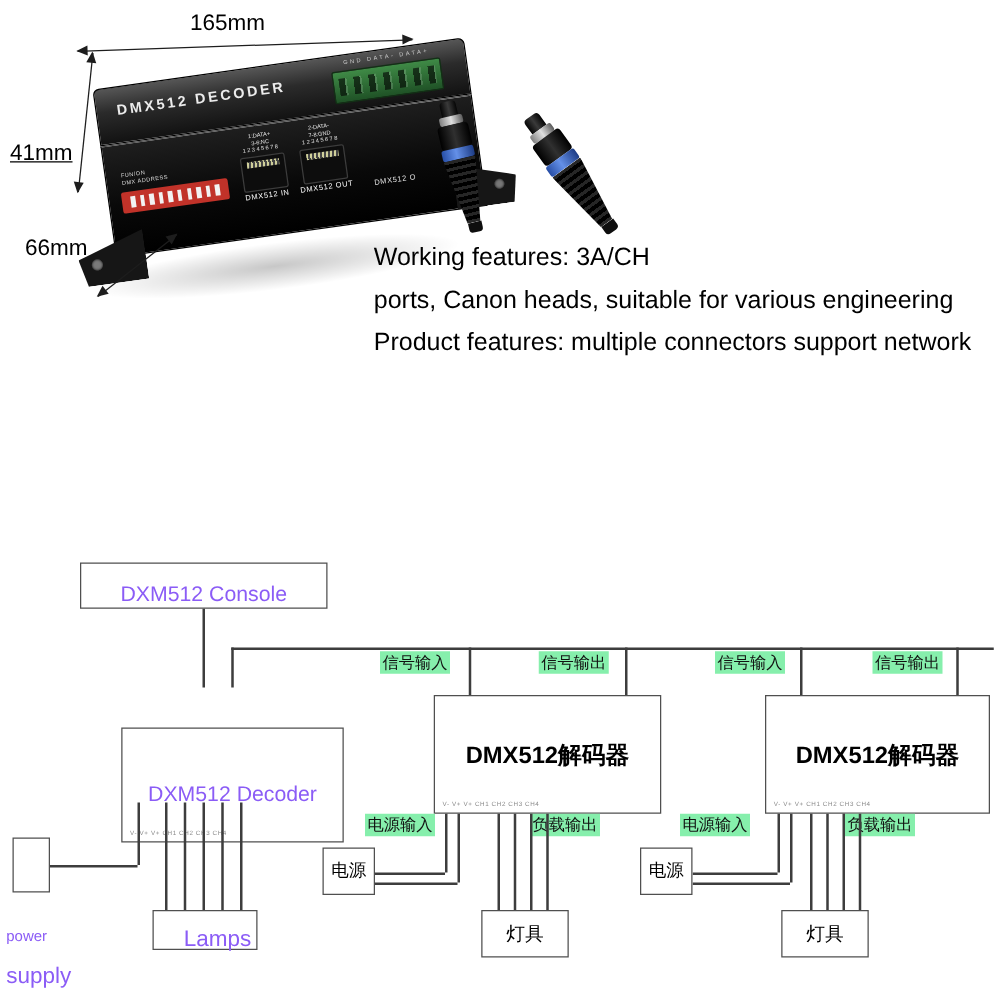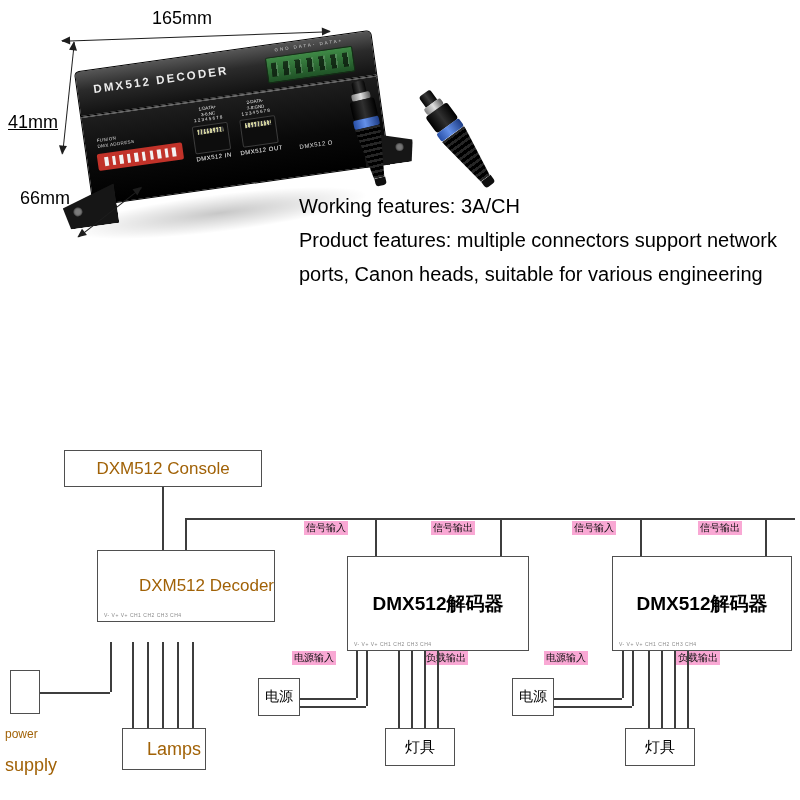--- a/index.html
+++ b/index.html
@@ -2,23 +2,23 @@
 <html><head>
 <meta charset="utf-8">
 <style>
   html,body{margin:0;padding:0;}
   body{width:800px;height:800px;background:#fff;font-family:"Liberation Sans","DejaVu Sans",sans-serif;position:relative;overflow:hidden;}
 
   
   .vl{position:absolute;width:1.5px;background:#3d3d3d;}
   .hl{position:absolute;height:1.5px;background:#3d3d3d;}
   .dbox{position:absolute;border:1.5px solid #4f4f4f;background:#fff;display:flex;align-items:center;justify-content:center;box-sizing:border-box;}
-  .blue{color:#a16207;}
+  .blue{color:#8b5cf6;margin-top:15px;}
   .tinyrow{position:absolute;left:6px;bottom:3px;font-size:5px;color:#8a8a8a;letter-spacing:.5px;}
-  .lbl{position:absolute;font-size:10px;color:#111;background:#f9a8d4;padding:0 2px;white-space:nowrap;}
+  .lbl{position:absolute;font-size:13px;color:#111;background:#86efac;padding:0 2px;white-space:nowrap;}
 
   
   .dimh{position:absolute;border-top:1.6px solid #1d1d1d;}
   .dimh::before{content:"";position:absolute;left:-1px;top:-5.3px;border:4.5px solid transparent;border-left:none;border-right:9px solid #1d1d1d;}
   .dimh::after{content:"";position:absolute;right:-1px;top:-5.3px;border:4.5px solid transparent;border-right:none;border-left:9px solid #1d1d1d;}
   .dimv{position:absolute;border-left:1.6px solid #1d1d1d;}
   .dimv::before{content:"";position:absolute;top:-1px;left:-5.3px;border:4.5px solid transparent;border-top:none;border-bottom:9px solid #1d1d1d;}
   .dimv::after{content:"";position:absolute;bottom:-1px;left:-5.3px;border:4.5px solid transparent;border-bottom:none;border-top:9px solid #1d1d1d;}
   .dimlabel{position:absolute;font-size:18px;color:#000;white-space:nowrap;}
 
@@ -135,42 +135,42 @@
 <div class="dimlabel" style="left:152px;top:8px;">165mm</div>
 
 <div class="dimv" style="left:68px;top:42px;height:112px;transform:rotate(6deg);"></div>
 <div class="dimlabel" style="left:8px;top:112px;text-decoration:underline;">41mm</div>
 
 <div class="dimh" style="left:70px;top:212px;width:80px;transform:rotate(-38deg);"></div>
 <div class="dimlabel" style="left:20px;top:188px;">66mm</div>
 
 <div class="specs">
   <div class="spec-line">Working features: 3A/CH</div>
+  <div class="spec-line">ports, Canon heads, suitable for various engineering</div>
   <div class="spec-line">Product features: multiple connectors support network</div>
-  <div class="spec-line">ports, Canon heads, suitable for various engineering</div>
 </div>
 
 <div class="dbox" style="left:64px;top:450px;width:198px;height:37px;font-size:17px;">
   <span class="blue">DXM512 Console</span>
 </div>
 
 <div class="vl" style="left:162px;top:487px;height:63px;"></div>
 <div class="hl" style="left:185px;top:518px;width:610px;"></div>
 <div class="vl" style="left:185px;top:518px;height:32px;"></div>
 <div class="vl" style="left:375px;top:518px;height:38px;"></div>
 <div class="vl" style="left:500px;top:518px;height:38px;"></div>
 <div class="vl" style="left:640px;top:518px;height:38px;"></div>
 <div class="vl" style="left:765px;top:518px;height:38px;"></div>
 
 <span class="lbl" style="left:304px;top:521px;">信号输入</span>
 <span class="lbl" style="left:431px;top:521px;">信号输出</span>
 <span class="lbl" style="left:572px;top:521px;">信号输入</span>
 <span class="lbl" style="left:698px;top:521px;">信号输出</span>
 
-<div class="dbox" style="left:97px;top:550px;width:178px;height:72px;font-size:17px;justify-content:flex-end;">
+<div class="dbox" style="left:97px;top:582px;width:178px;height:92px;font-size:17px;">
   <span class="blue">DXM512 Decoder</span>
   <span class="tinyrow">V- V+ V+ CH1 CH2 CH3 CH4</span>
 </div>
 <div class="dbox" style="left:347px;top:556px;width:182px;height:95px;font-size:19px;font-weight:700;">
   <span>DMX512解码器</span>
   <span class="tinyrow" style="font-weight:400;">V- V+ V+ CH1 CH2 CH3 CH4</span>
 </div>
 <div class="dbox" style="left:612px;top:556px;width:180px;height:95px;font-size:19px;font-weight:700;">
   <span>DMX512解码器</span>
   <span class="tinyrow" style="font-weight:400;">V- V+ V+ CH1 CH2 CH3 CH4</span>
@@ -206,21 +206,21 @@
 <div class="vl" style="left:674px;top:651px;height:77px;"></div>
 <div class="vl" style="left:687px;top:651px;height:77px;"></div>
 
 <div class="dbox" style="left:10px;top:670px;width:30px;height:44px;"></div>
 <div class="dbox" style="left:258px;top:678px;width:42px;height:38px;font-size:14px;">
   <span>电源</span>
 </div>
 <div class="dbox" style="left:512px;top:678px;width:42px;height:38px;font-size:14px;">
   <span>电源</span>
 </div>
-<div class="dbox" style="left:122px;top:728px;width:84px;height:42px;font-size:18px;padding-left:20px;">
+<div class="dbox" style="left:122px;top:728px;width:84px;height:32px;font-size:18px;padding-left:20px;">
   <span class="blue">Lamps</span>
 </div>
 <div class="dbox" style="left:385px;top:728px;width:70px;height:38px;font-size:15px;">
   <span>灯具</span>
 </div>
 <div class="dbox" style="left:625px;top:728px;width:70px;height:38px;font-size:15px;">
   <span>灯具</span>
 </div>
 
 <div class="blue" style="position:absolute;left:5px;top:727px;font-size:12px;">power</div>

